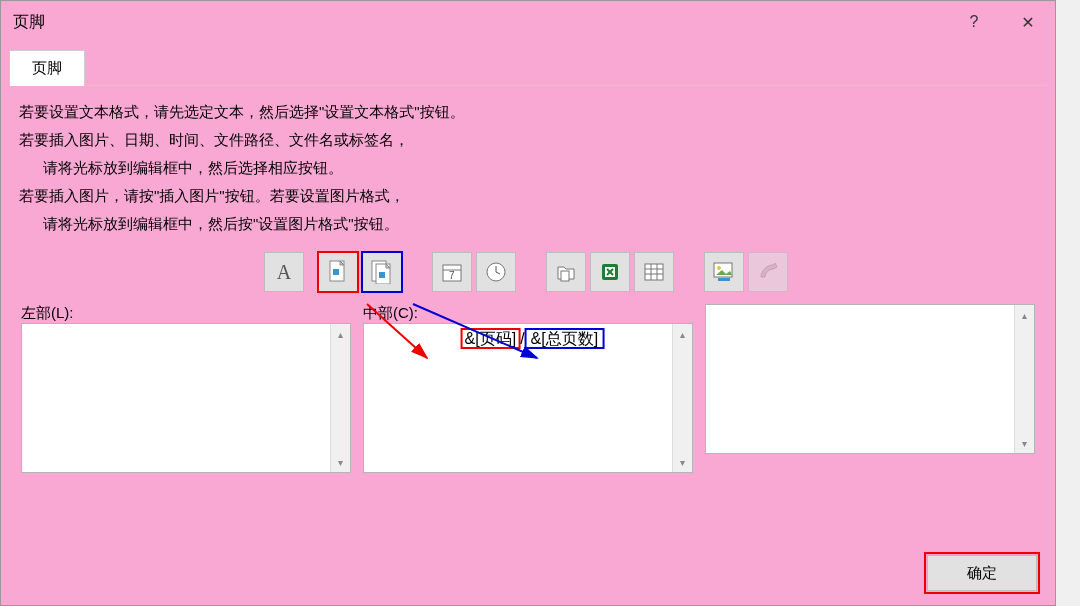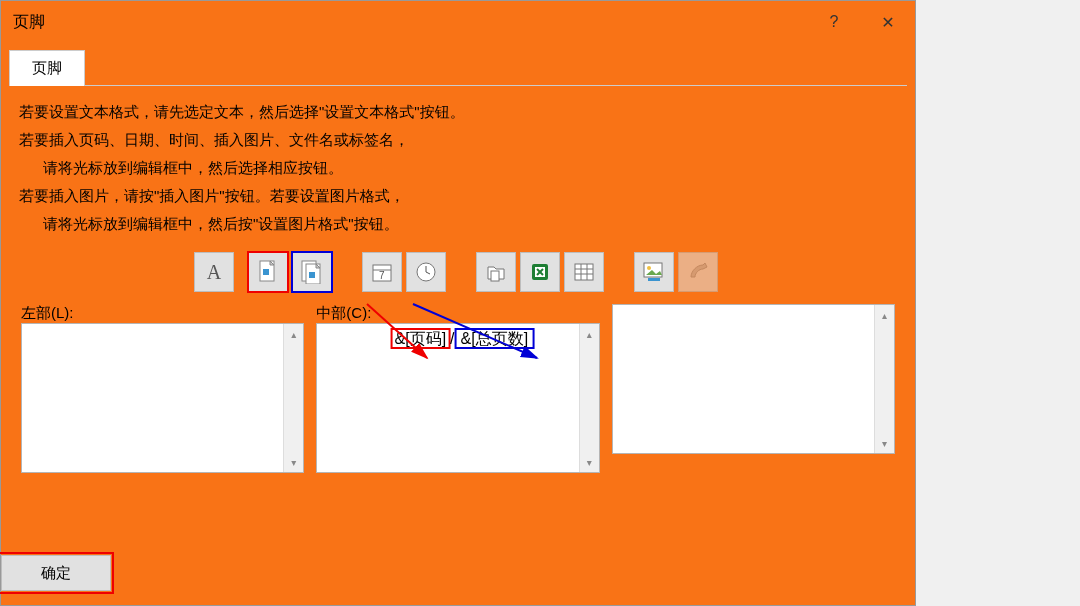--- a/index.html
+++ b/index.html
@@ -7,23 +7,23 @@
   body {
     font-family: "Microsoft YaHei", "PingFang SC", "Segoe UI", sans-serif;
     font-size: 15px;
     color: #000;
     background: #f0f0f0;
     width: 1080px;
     height: 606px;
     overflow: hidden;
   }
   .dialog {
-    width: 916px;
+    width: 1056px;
     height: 606px;
-    background: #f97316;
+    background: #f9a8d4;
     border: 1px solid #999;
     position: relative;
     display: flex;
     flex-direction: column;
   }
   .titlebar {
     height: 42px;
     display: flex;
     align-items: center;
     padding-left: 12px;
@@ -134,21 +134,21 @@
     justify-content: space-between;
     align-items: center;
   }
   .sb-btn {
     width: 20px; height: 20px;
     display:flex; align-items:center; justify-content:center;
     color:#888; font-size:10px;
   }
   .footer-btns {
     display: flex;
-    justify-content: flex-start;
+    justify-content: flex-end;
     gap: 14px;
     padding: 14px 18px 14px 0;
   }
   .dlg-btn {
     min-width: 110px;
     height: 36px;
     border: 1px solid #bdbdbd;
     background: #e1e1e1;
     display: flex;
     align-items: center;
@@ -186,21 +186,21 @@
   </div>
 
   <div class="tabs">
     <div class="tab">页脚</div>
   </div>
 
   <div class="content">
 
     <div class="instructions">
       <div>若要设置文本格式，请先选定文本，然后选择"设置文本格式"按钮。</div>
-      <div>若要插入页码、日期、时间、插入图片、文件名或标签名，</div>
+      <div>若要插入图片、日期、时间、文件路径、文件名或标签名，</div>
       <span class="indent">请将光标放到编辑框中，然后选择相应按钮。</span>
       <div>若要插入图片，请按"插入图片"按钮。若要设置图片格式，</div>
       <span class="indent">请将光标放到编辑框中，然后按"设置图片格式"按钮。</span>
     </div>
 
     <div class="toolbar-row">
       <div class="tbtn gap-sm">
         <span style="font-size:20px;font-family:serif;color:#555">A</span>
       </div>
       <div class="tbtn hl-red">

